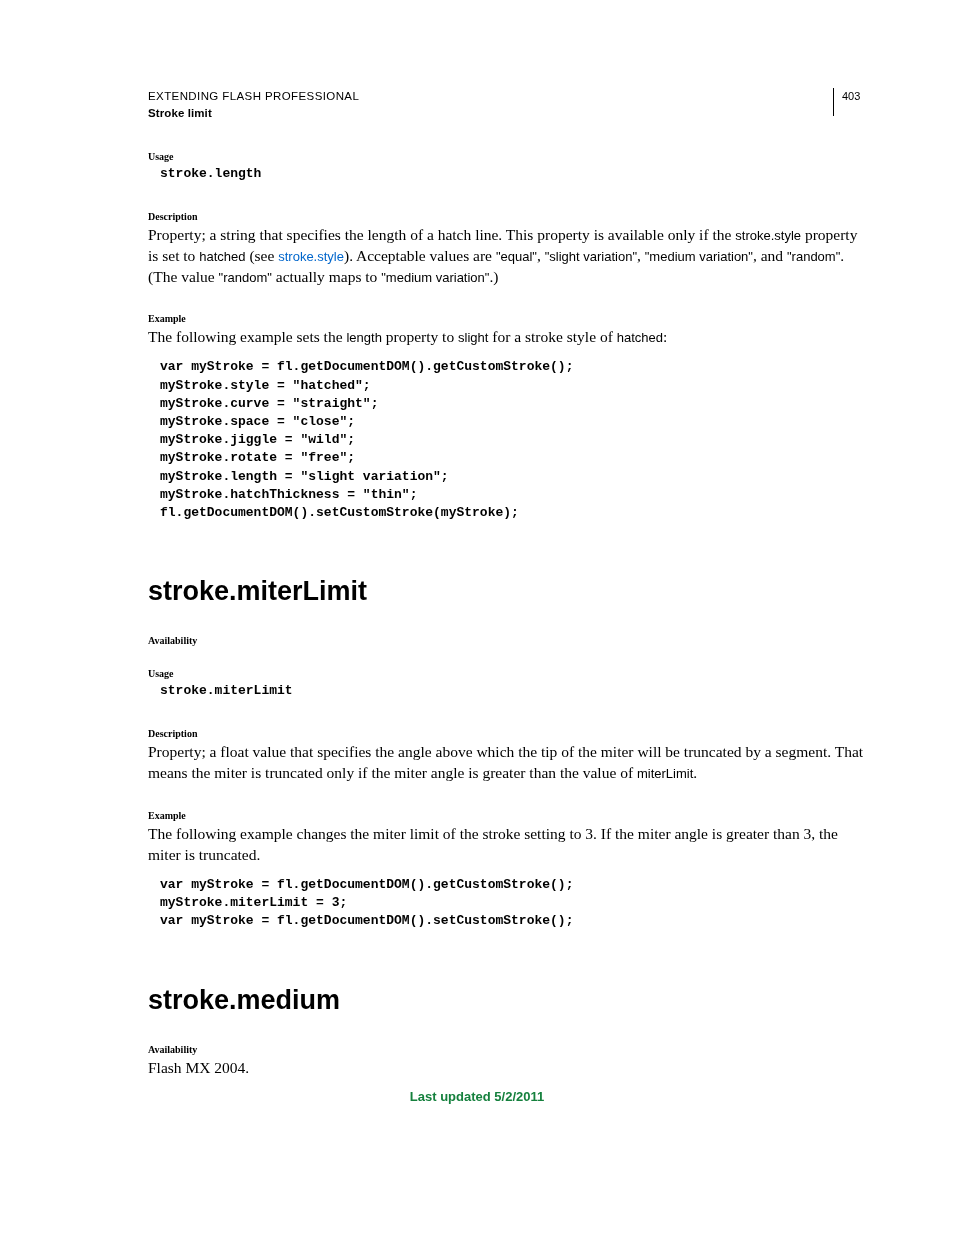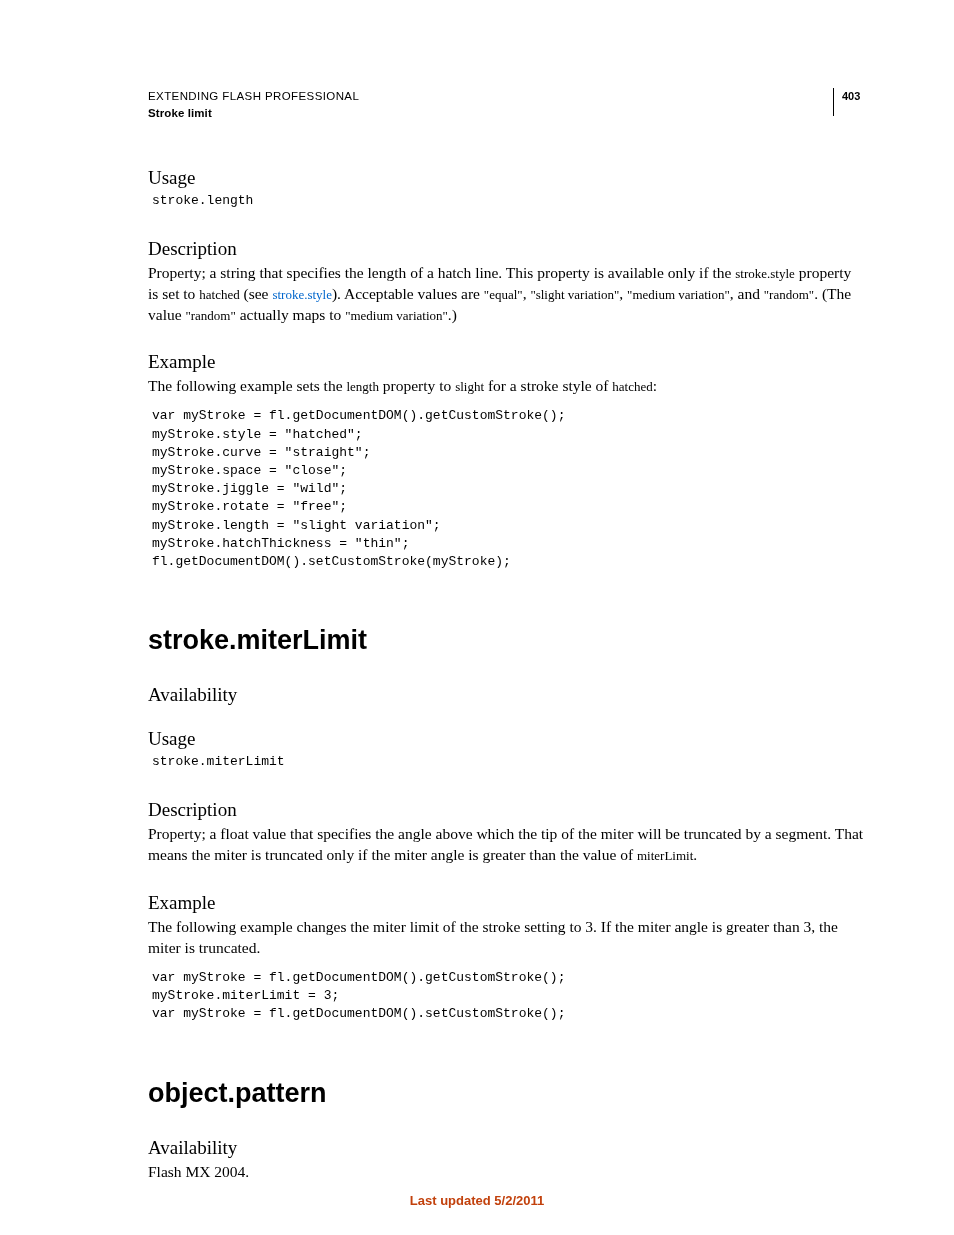--- a/index.html
+++ b/index.html
@@ -14,87 +14,88 @@
   .page {
     padding: 88px 90px 60px 148px;
     position: relative;
     min-height: 1080px;
     box-sizing: border-box;
   }
   .header-row {
     display: flex;
     justify-content: space-between;
     align-items: flex-start;
-    margin-bottom: 44px;
+    margin-bottom: 28px;
   }
   .header-left {
     font-family: "Myriad Pro", "Helvetica Neue", Arial, sans-serif;
     font-size: 11.5px;
     letter-spacing: 0.4px;
     line-height: 1.5;
   }
   .header-left .line1 {
     font-weight: 400;
   }
   .header-left .line2 {
     font-weight: 700;
     letter-spacing: 0.1px;
   }
   .page-number-box {
     border-left: 1.5px solid #000;
     padding: 2px 0 14px 8px;
     font-family: "Myriad Pro", "Helvetica Neue", Arial, sans-serif;
     font-size: 11px;
-    font-weight: 700;
+    font-weight: 400;
     min-width: 22px;
     text-align: left;
   }
   .subhead {
     font-family: "Minion Pro", Georgia, serif;
-    font-weight: 400;
-    font-size: 19px;
+    font-weight: 700;
+    font-size: 10px;
     margin-top: 22px;
     margin-bottom: 3px;
   }
   .body {
     font-size: 15.5px;
     line-height: 1.35;
     margin: 0 0 2px 0;
   }
   .code-inline {
-    font-family: Liberation Serif, serif;
+    font-family: Liberation Sans, sans-serif;
     font-size: 13px;
   }
   .link {
     color: #0066cc;
   }
   pre.codeblock {
     font-family: "Courier New", Courier, monospace;
     font-size: 13px;
     line-height: 1.4;
-    margin: 10px 0 0 4px;
+    margin: 10px 0 0 12px;
     white-space: pre;
+    font-weight: bold;
   }
   h2.section-title {
     font-family: "Myriad Pro", "Helvetica Neue", Arial, sans-serif;
     font-weight: 700;
     font-size: 27px;
     margin: 54px 0 28px 0;
     color: #000;
   }
   .footer {
     position: absolute;
     bottom: 36px;
     left: 0;
     width: 100%;
     text-align: center;
     font-family: "Myriad Pro", "Helvetica Neue", Arial, sans-serif;
     font-size: 13px;
     font-weight: 700;
-    color: #c2410c;
+    color: #15803d;
   }
 </style>
 </head>
 <body>
 
 <div class="page">
 
   <div class="header-row">
     <div class="header-left">
       <div class="line1">EXTENDING FLASH PROFESSIONAL</div>
@@ -136,19 +137,19 @@
   <p class="body">
     <span>Property; a float value that specifies the angle above which the tip of the miter will be truncated by a segment. That means the miter is truncated only if the miter angle is greater than the value of </span><span class="code-inline">miterLimit</span><span>.</span>
   </p>
 
   <div class="subhead" style="margin-top:26px;">Example</div>
   <p class="body">The following example changes the miter limit of the stroke setting to 3. If the miter angle is greater than 3, the miter is truncated.</p>
   <pre class="codeblock">var myStroke = fl.getDocumentDOM().getCustomStroke();
 myStroke.miterLimit = 3;
 var myStroke = fl.getDocumentDOM().setCustomStroke();</pre>
 
-  <h2 class="section-title">object.pattern</h2>
+  <h2 class="section-title">stroke.medium</h2>
 
   <div class="subhead" style="margin-top:0;">Availability</div>
   <p class="body">Flash MX 2004.</p>
 
   <div class="footer">Last updated 5/2/2011</div>
 </div>
 
 </body></html>

